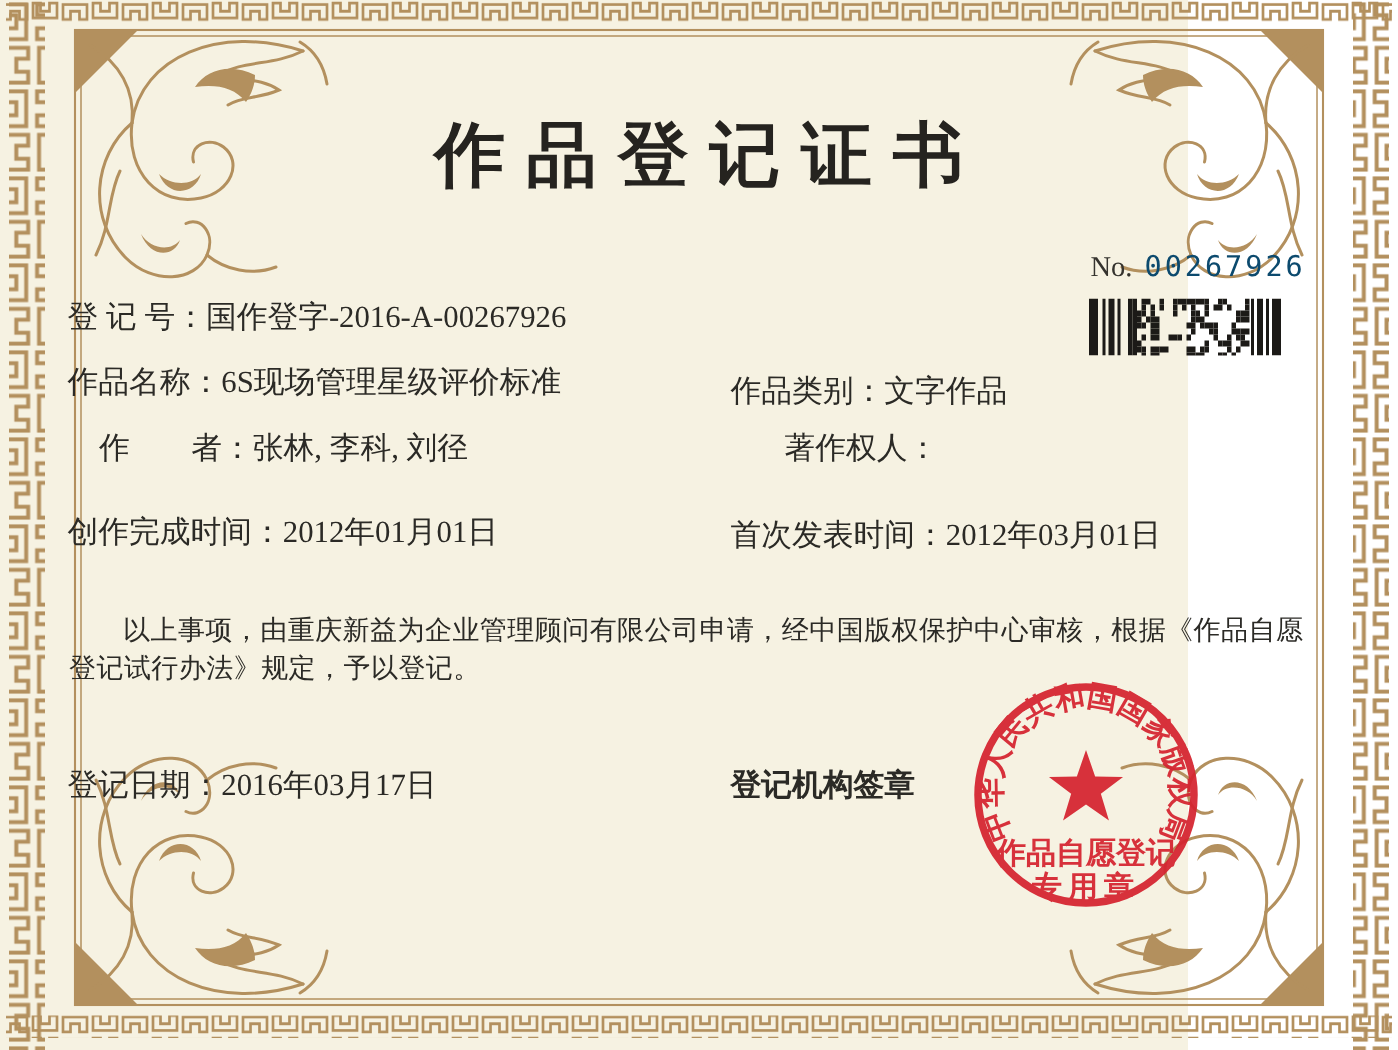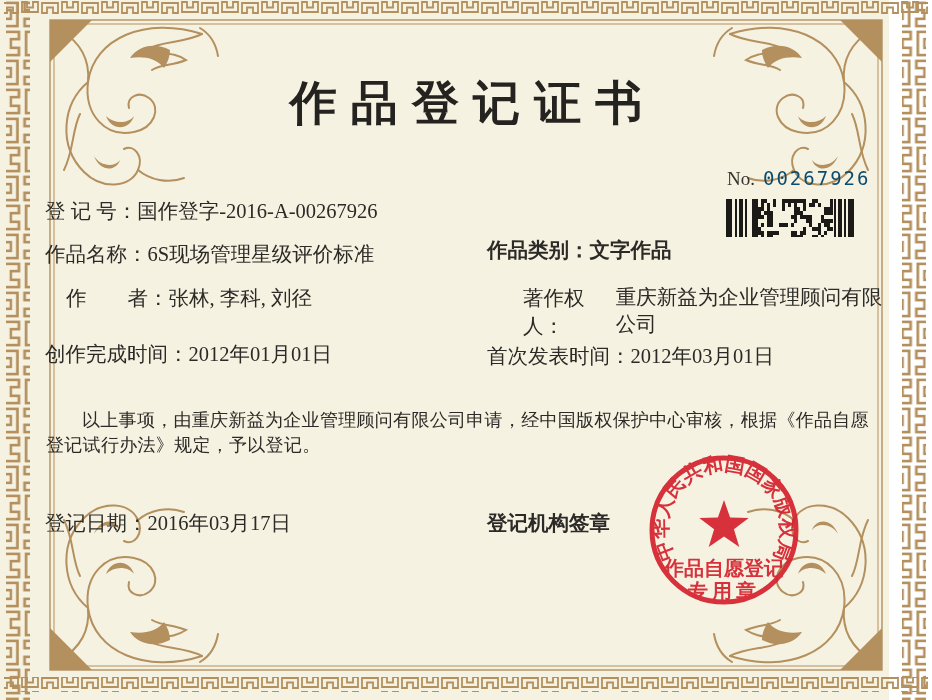--- a/index.html
+++ b/index.html
@@ -1,37 +1,37 @@
 <!DOCTYPE html>
 <html><head>
 <meta charset="utf-8">
 <style>
   html,body{margin:0;padding:0;background:#ffffff;}
   body{width:932px;height:700px;position:relative;overflow:hidden;
        font-family:"Liberation Serif","DejaVu Serif",serif;color:#2b2a26;}
-  .cert{position:absolute;left:0;top:0;width:889px;height:700px;background:#f6f2e2;}
+  .cert{position:absolute;left:0;top:0;width:792px;height:700px;background:#f6f2e2;}
   #frame{position:absolute;left:0;top:0;z-index:1;}
   .layer{position:absolute;z-index:2;}
   .title{left:0;top:72px;width:932px;text-align:center;font-size:47px;font-weight:bold;
          letter-spacing:.30em;padding-left:.30em;box-sizing:border-box;color:#25231f;}
   .no-row{left:727px;top:167px;font-size:19px;white-space:nowrap;}
   .no-label{color:#35332e;margin-right:8px;}
   .no-value{font-family:"DejaVu Sans Mono","Liberation Mono",monospace;
             color:#0c4a6e;letter-spacing:2px;font-size:19px;}
   #barcode{position:absolute;left:726px;top:199px;z-index:2;}
   .field{position:absolute;z-index:2;font-size:20.5px;white-space:nowrap;}
   .field .lab{color:#2b2a26;}
   .field .val{color:#2b2a26;}
   .colL{left:45px;}
   .colR{left:487px;}
   .r-regno{top:197px;}
   .r-name{top:240px;}
   .r-author{top:284px;margin-left:21px;}
   .r-cdate{top:340px;}
-  .r-type{top:236px;font-weight:bold;}
+  .r-type{top:246px;}
   .r-owner{top:284px;display:flex;white-space:normal;margin-left:36px;}
   .r-owner .val{width:302px;line-height:1.32;}
   .r-pdate{top:342px;}
   .r-rdate{top:509px;}
   .r-sign{top:509px;font-weight:bold;}
   .statement{position:absolute;z-index:2;left:46px;top:408px;width:838px;
              font-size:18px;line-height:1.38;text-indent:2em;white-space:normal;
              letter-spacing:.3px;}
   #seal{position:absolute;left:644px;top:451px;z-index:3;opacity:.93;}
 </style>
@@ -219,21 +219,20 @@
   </div>
   <div class="field colL r-cdate">
     <span class="lab">创作完成时间：</span><span class="val">2012年01月01日</span>
   </div>
 
   <div class="field colR r-type">
     <span class="lab">作品类别：</span><span class="val">文字作品</span>
   </div>
   <div class="field colR r-owner">
     <span class="lab">著作权人：</span>
-      <span class="val">重庆新益为企业管理顾问有限公司</span>
   </div>
   <div class="field colR r-pdate">
     <span class="lab">首次发表时间：</span><span class="val">2012年03月01日</span>
   </div>
 
   <div class="statement">以上事项，由重庆新益为企业管理顾问有限公司申请，经中国版权保护中心审核，根据《作品自愿登记试行办法》规定，予以登记。</div>
 
   <div class="field colL r-rdate">
     <span class="lab">登记日期：</span><span class="val">2016年03月17日</span>
   </div>

